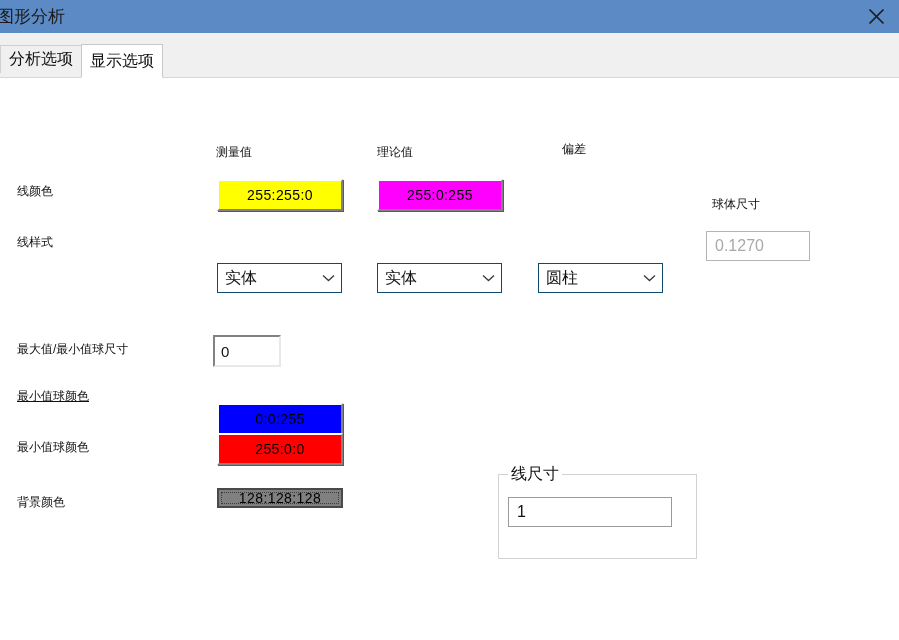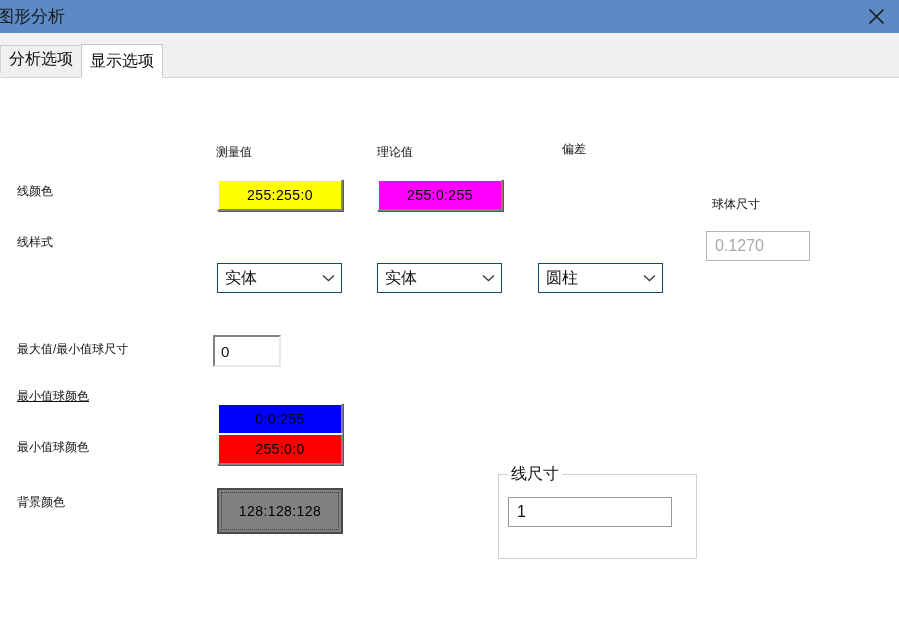--- a/index.html
+++ b/index.html
@@ -289,21 +289,21 @@
   <div class="swatch" style="left:217px; top:305px; width:126px; height:32px; background:#0000ff;margin-top:20px;">
     <span>0:0:255</span>
   </div>
 
   <div class="lbl" style="left:17px; top:363px;">最小值球颜色</div>
   <div class="swatch" style="left:217px; top:355px; width:126px; height:32px; background:#ff0000;">
     <span>255:0:0</span>
   </div>
 
   <div class="lbl" style="left:17px; top:418px;">背景颜色</div>
-  <div class="swatch swatch-focus" style="left:217px; top:410px; width:126px; height:46px; background:#808080;">
+  <div class="swatch swatch-focus" style="left:217px; top:410px; width:126px; height:20px; background:#808080;">
     <span class="focus-ring"></span>
     <span>128:128:128</span>
   </div>
 
   <div class="groupbox" style="left:498px; top:396px; width:199px; height:85px;">
     <span class="groupbox-legend">线尺寸</span>
     <div class="input-box" style="left:9px; top:22px; width:164px; height:30px;">1</div>
   </div>
 
 </div>

